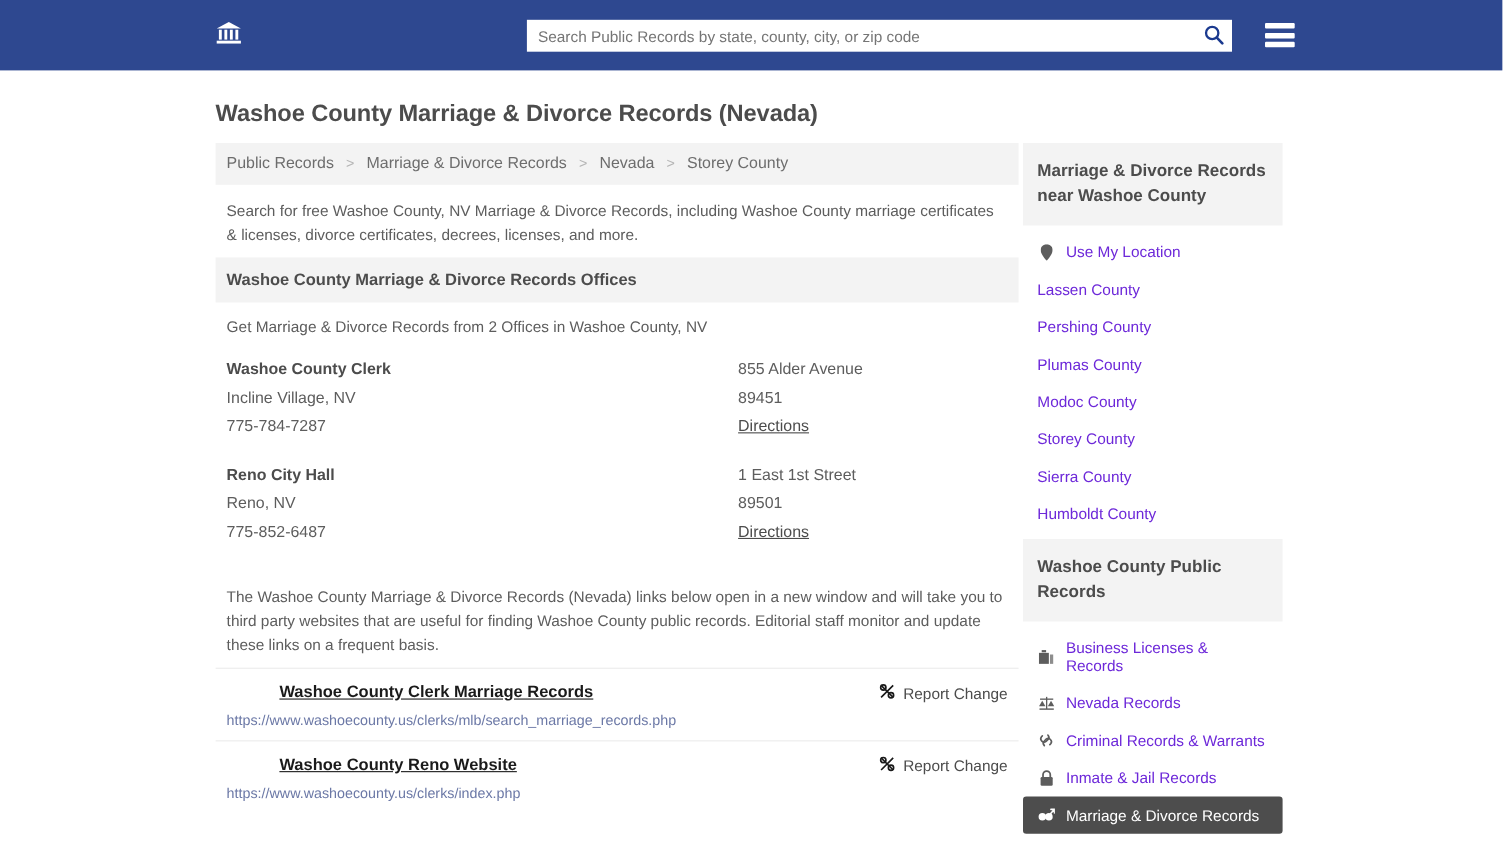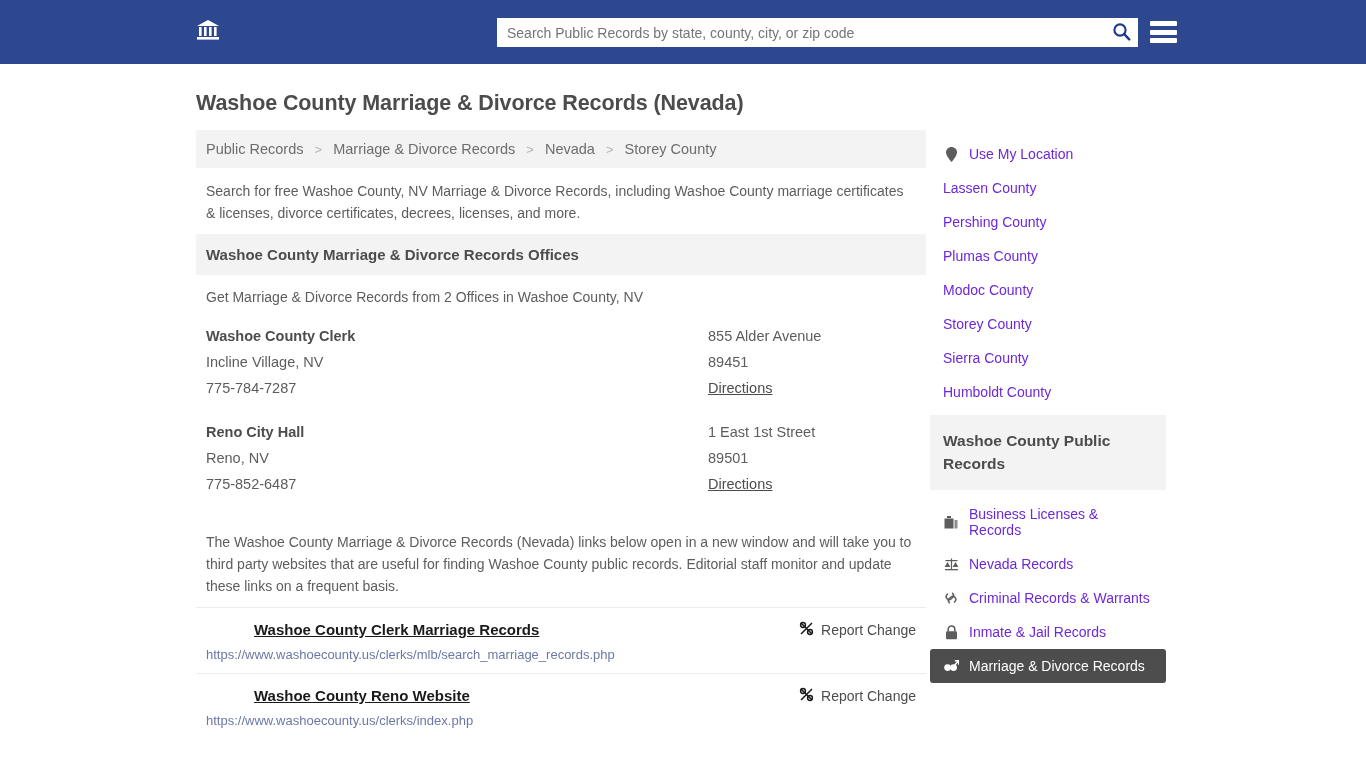--- a/index.html
+++ b/index.html
@@ -26,21 +26,21 @@
     color: #ffffff;
     font-size: 27px;
     font-weight: bold;
     letter-spacing: -0.2px;
     white-space: nowrap;
   }
   .logo .bank-icon { display: block; }
 
   .search-wrap {
     position: absolute;
-    left: 497px;
+    left: 479px;
     top: 18px;
     width: 641px;
     height: 29px;
     background: #ffffff;
     display: flex;
     align-items: flex-start;
   }
   .search-input {
     flex: 1;
     border: 0;
@@ -119,21 +119,20 @@
   .note {
     font-size: 14px;
     color: #5d5d5d;
     padding: 14px 10px 8px 10px;
   }
 
   
   .office {
     display: flex;
     padding: 10px 10px 8px 10px;
-    gap: 37px;
   }
   .office-left { width: 465px; }
   .office-right { flex: 1; }
   .office-name {
     font-size: 14.5px;
     font-weight: bold;
     color: #4c4c4c;
     line-height: 26px;
   }
   .office-line {
@@ -334,20 +333,21 @@
             <span>Report Change</span>
           </span>
         </div>
         <div class="db-url">https://www.washoecounty.us/clerks/index.php</div>
       </div>
 
     </div>
 
     <div class="side-col">
 
+      <div class="side-head">Marriage &amp; Divorce Records near Washoe County</div>
 
       <div class="side-list">
 
         <div class="side-item">
           <span class="ico">
             <svg width="11" height="15" viewBox="0 0 11 15" aria-hidden="true">
               <path d="M5.5 0C2.5 0 0 2.4 0 5.3c0 3.9 5.5 9.7 5.5 9.7S11 9.2 11 5.3C11 2.4 8.5 0 5.5 0z" fill="#5d5d5d"></path>
             </svg>
           </span>
           <span>Use My Location</span>

